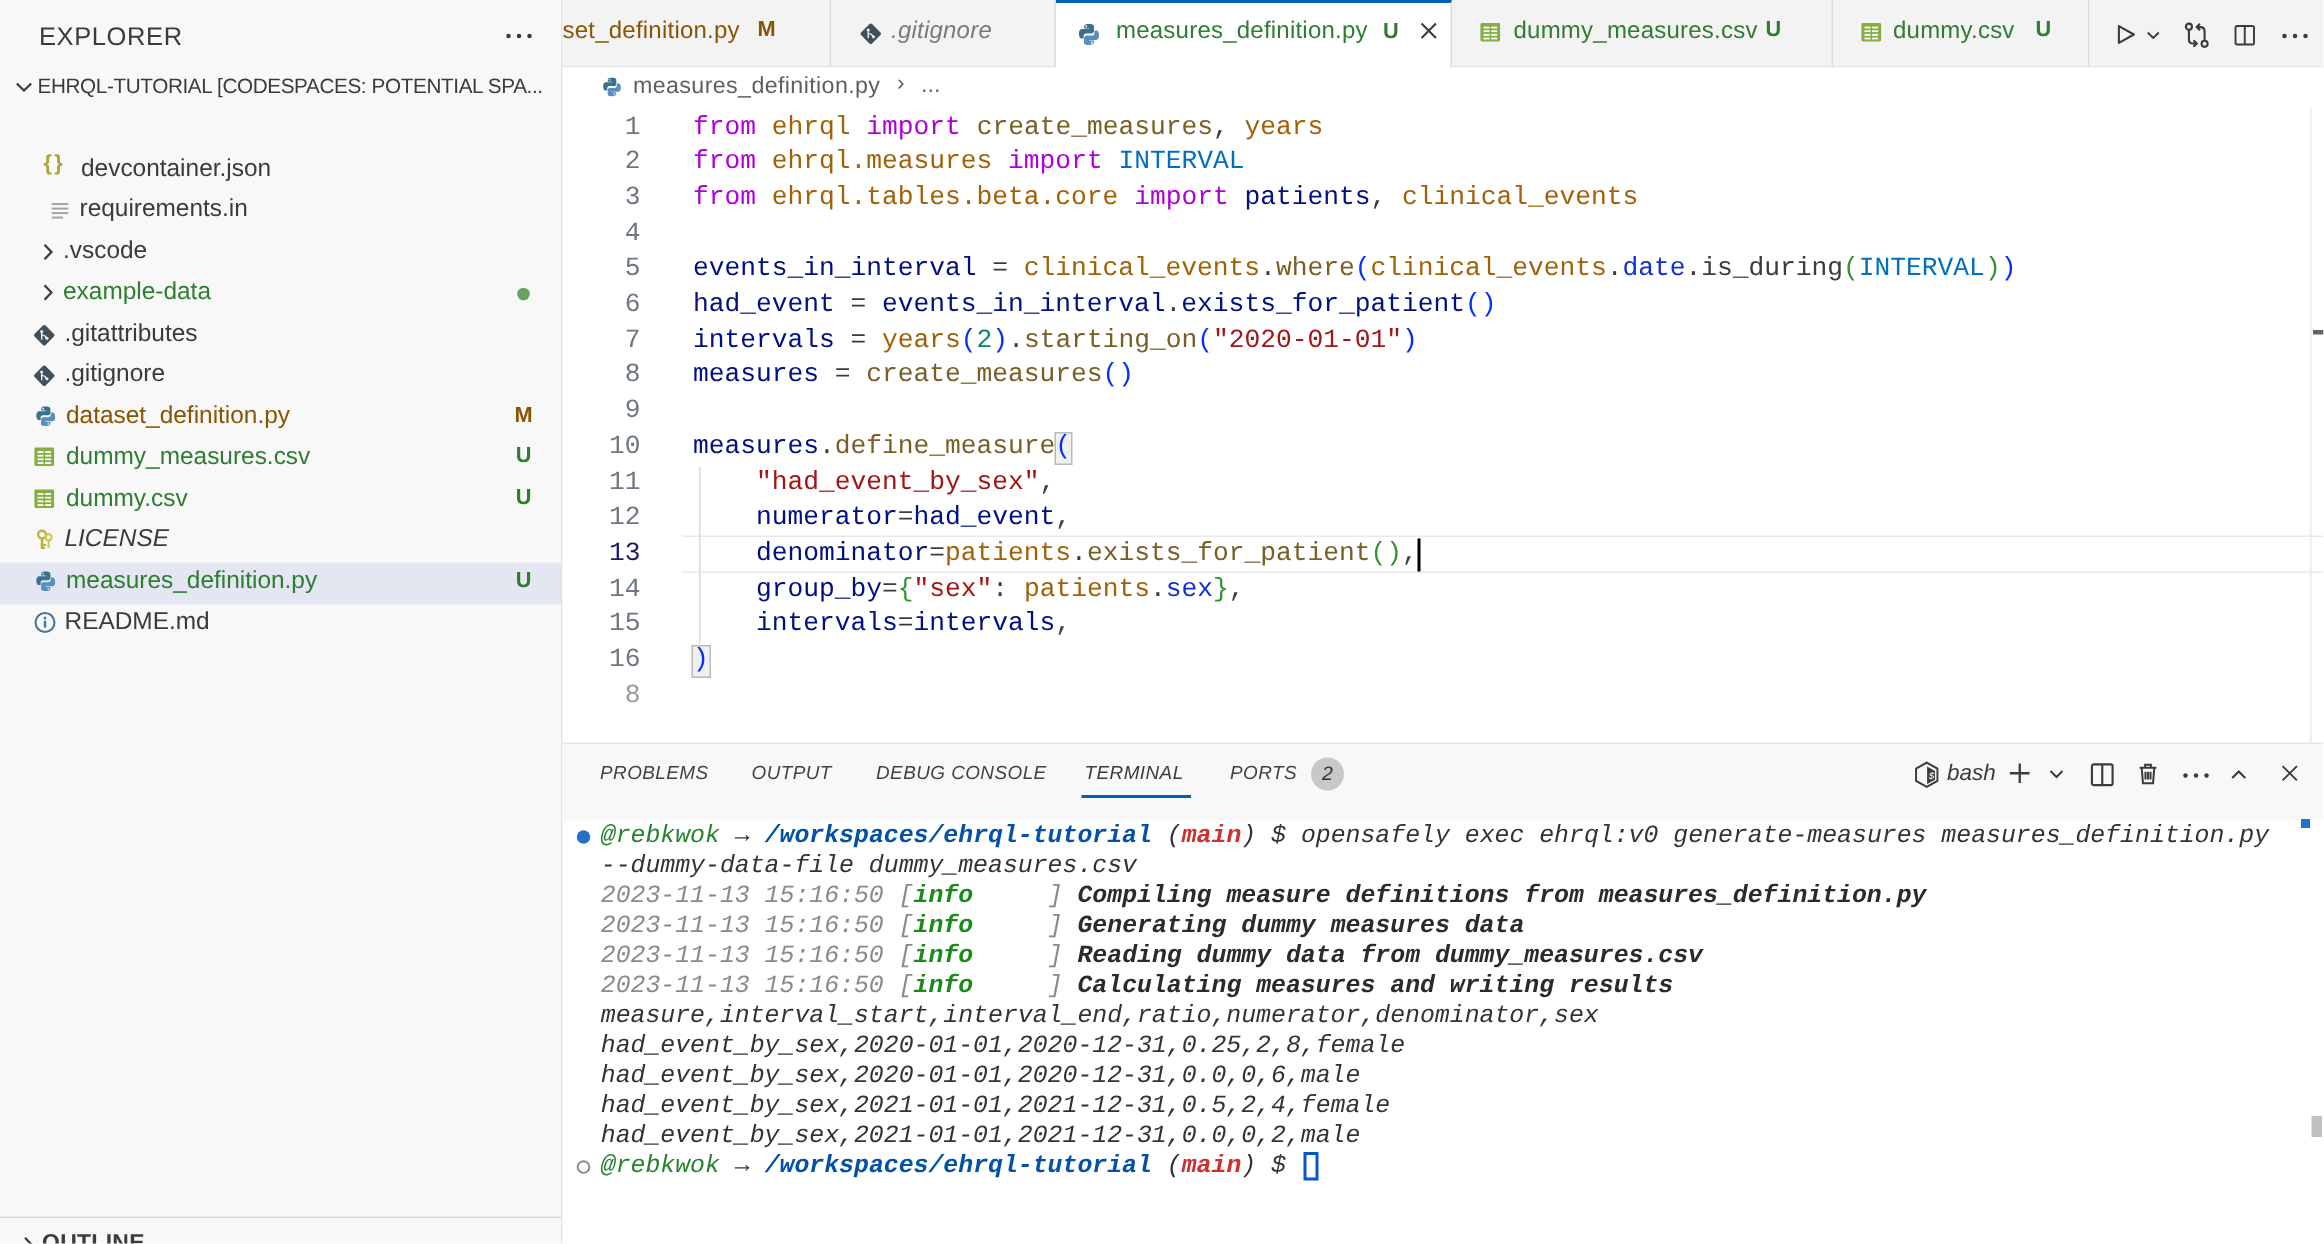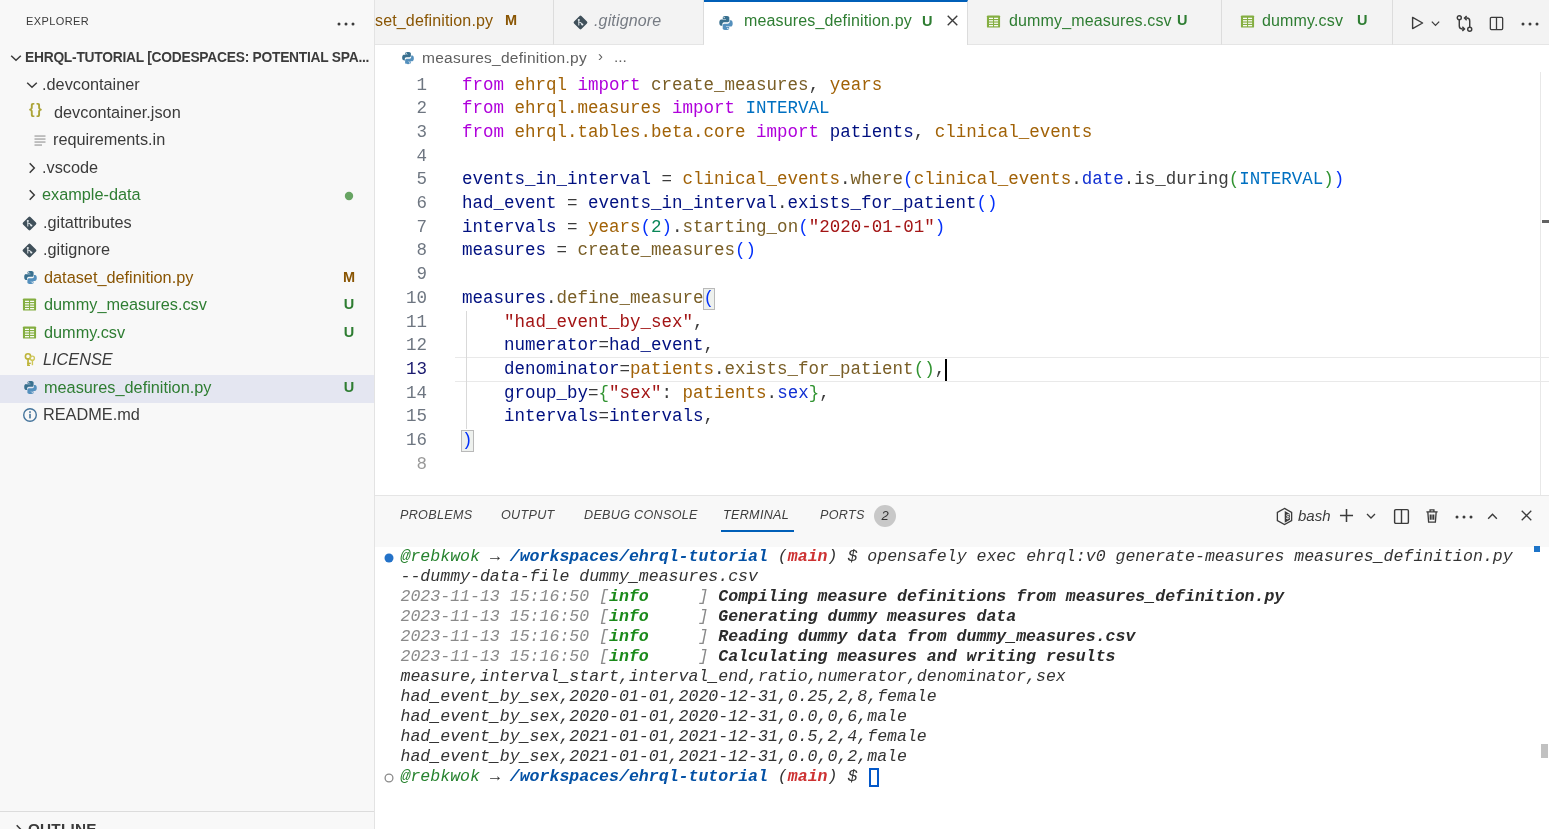--- a/index.html
+++ b/index.html
@@ -4,21 +4,21 @@
 <style>
 * { margin:0; padding:0; box-sizing:border-box; }
 html,body { width:1549px; height:829px; overflow:hidden; background:#fff;
   font-family:"Liberation Sans", sans-serif; }
 .abs { position:absolute; }
 #app { position:relative; width:1549px; height:829px; }
 
 
 #sidebar { left:0; top:0; width:375px; height:829px; background:#f8f8f8;
   border-right:1px solid #e3e3e3; }
-#sb-title { left:26px; top:15px; font-size:11px; letter-spacing:.4px; color:#3b3b3b; }
+#sb-title { left:26px; top:15px; font-size:17px; letter-spacing:.4px; color:#3b3b3b; }
 #sb-dots { left:336px; top:11px; font-size:17px; color:#3b3b3b; letter-spacing:1px; }
 .row { position:absolute; left:0; width:374px; height:28px; font-size:16.3px;
   color:#3b3b3b; white-space:nowrap; }
 .row .lbl { position:absolute; top:3px; }
 .row .ic { position:absolute; top:5px; }
 .row .badge { position:absolute; left:341px; top:4px; width:16px; text-align:center;
   font-size:14.5px; font-weight:bold; }
 .grn { color:#2e7d32; }
 .gold { color:#895503; }
 #outline { left:0; top:811px; width:374px; height:18px; border-top:1px solid #dcdcdc; }
@@ -70,29 +70,21 @@
         </g>
       </svg>
     </div>
   <div id="tree" class="abs" style="left:0;top:44.6px;width:374px;height:400px;">
     <div class="row" style="top:0;">
       <span class="ic" style="left:8px;">
           <svg width="16" height="16" viewBox="0 0 16 16">
             <path d="M3.2 5.7 8 10.3l4.8-4.6" fill="none" stroke="#3b3b3b" stroke-width="1.5"></path>
           </svg>
         </span>
-      <span class="lbl" style="left:25px;font-weight:bold;font-size:13.8px;letter-spacing:-0.25px;top:5px;">EHRQL-TUTORIAL [CODESPACES: POTENTIAL SPA...</span>
-    </div>
-    <div class="row" style="top:27.5px;">
-      <span class="ic" style="left:24px;">
-          <svg width="16" height="16" viewBox="0 0 16 16">
-            <path d="M3.2 5.7 8 10.3l4.8-4.6" fill="none" stroke="#3b3b3b" stroke-width="1.5"></path>
-          </svg>
-        </span>
-      <span class="lbl" style="left:42px;">.devcontainer</span>
+      <span class="lbl" style="left:25px;font-weight:normal;font-size:13.8px;letter-spacing:-0.25px;top:5px;">EHRQL-TUTORIAL [CODESPACES: POTENTIAL SPA...</span>
     </div>
     <div class="row" style="top:55px;">
       <span class="ic" style="left:29px;top:1px;color:#aca438;font-weight:bold;font-size:14.5px;letter-spacing:1.5px;">{}</span>
       <span class="lbl" style="left:54px;">devcontainer.json</span>
     </div>
     <div class="row" style="top:82.5px;">
       <span class="ic" style="left:32px;">
           <svg width="16" height="16" viewBox="0 0 16 16">
             <g fill="#a3a3a3">
               <rect x="2.5" y="3.4" width="11" height="1.3"></rect>

